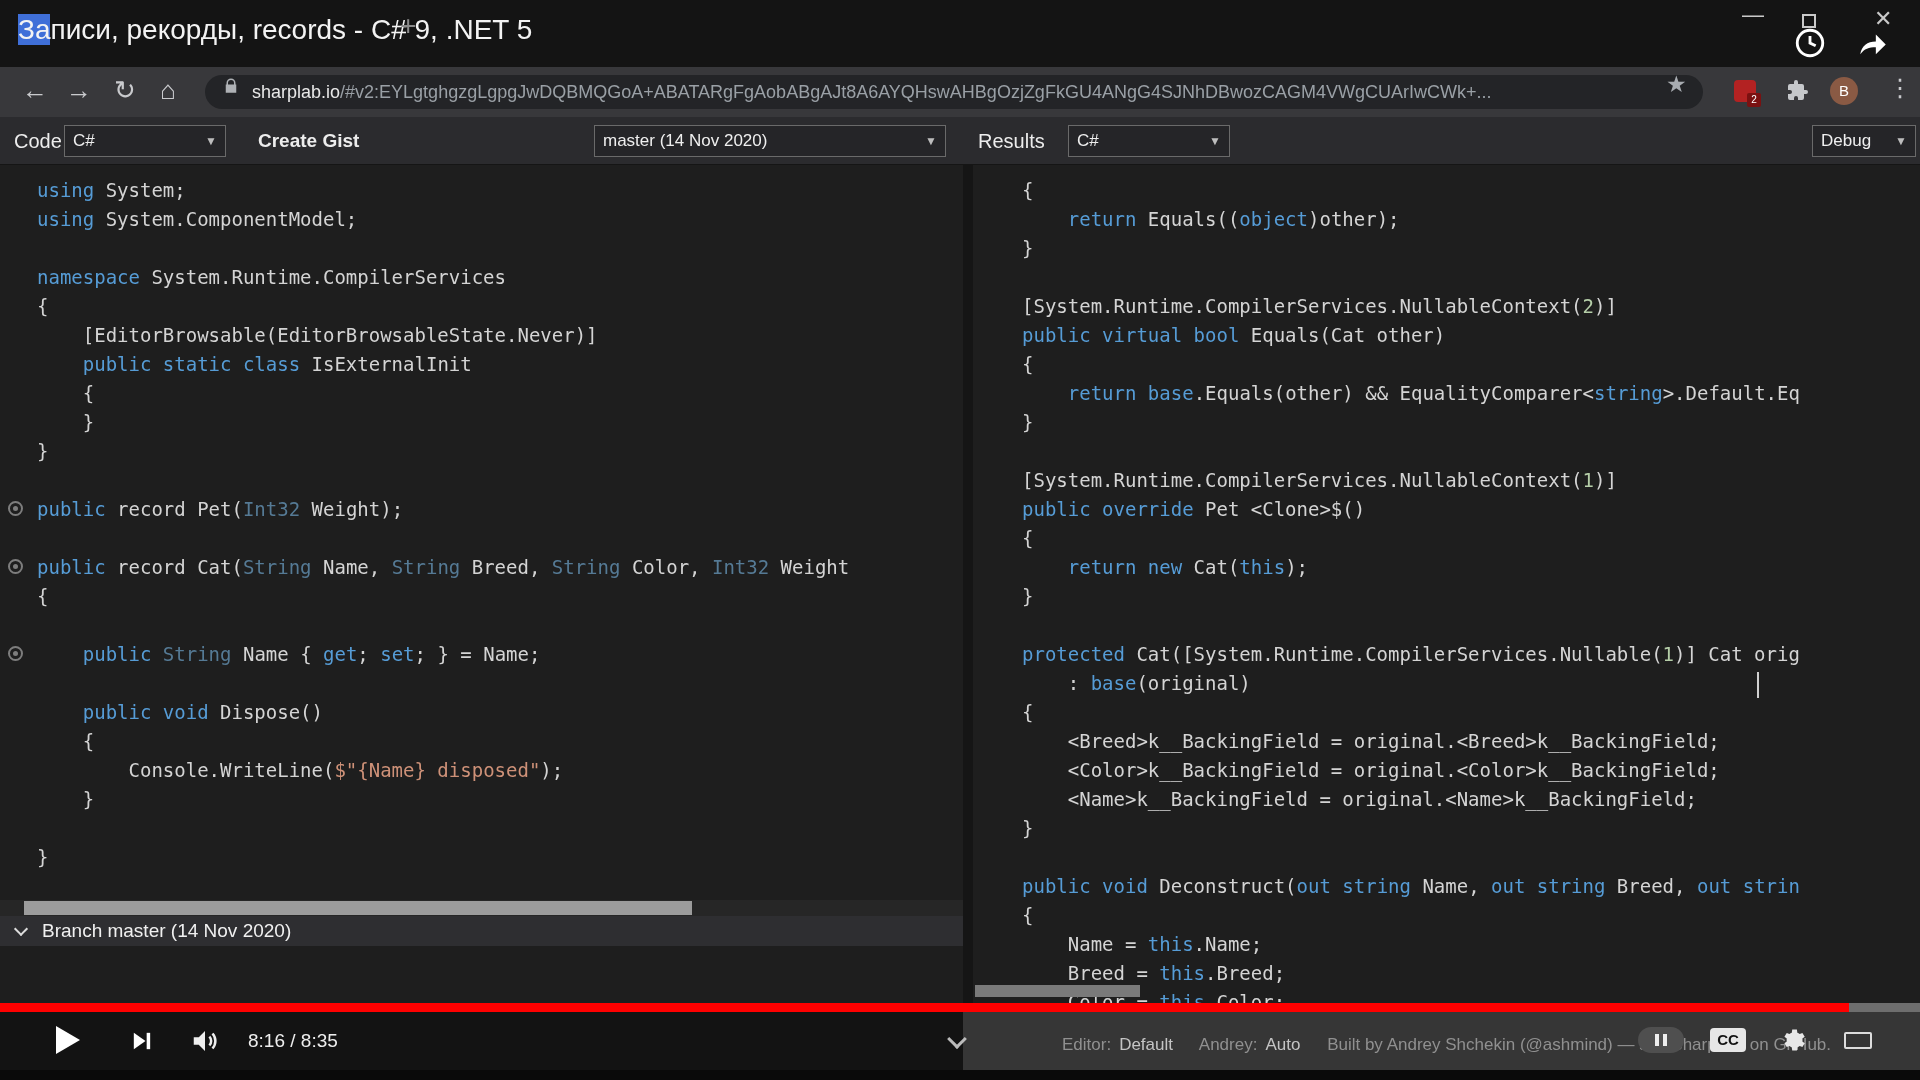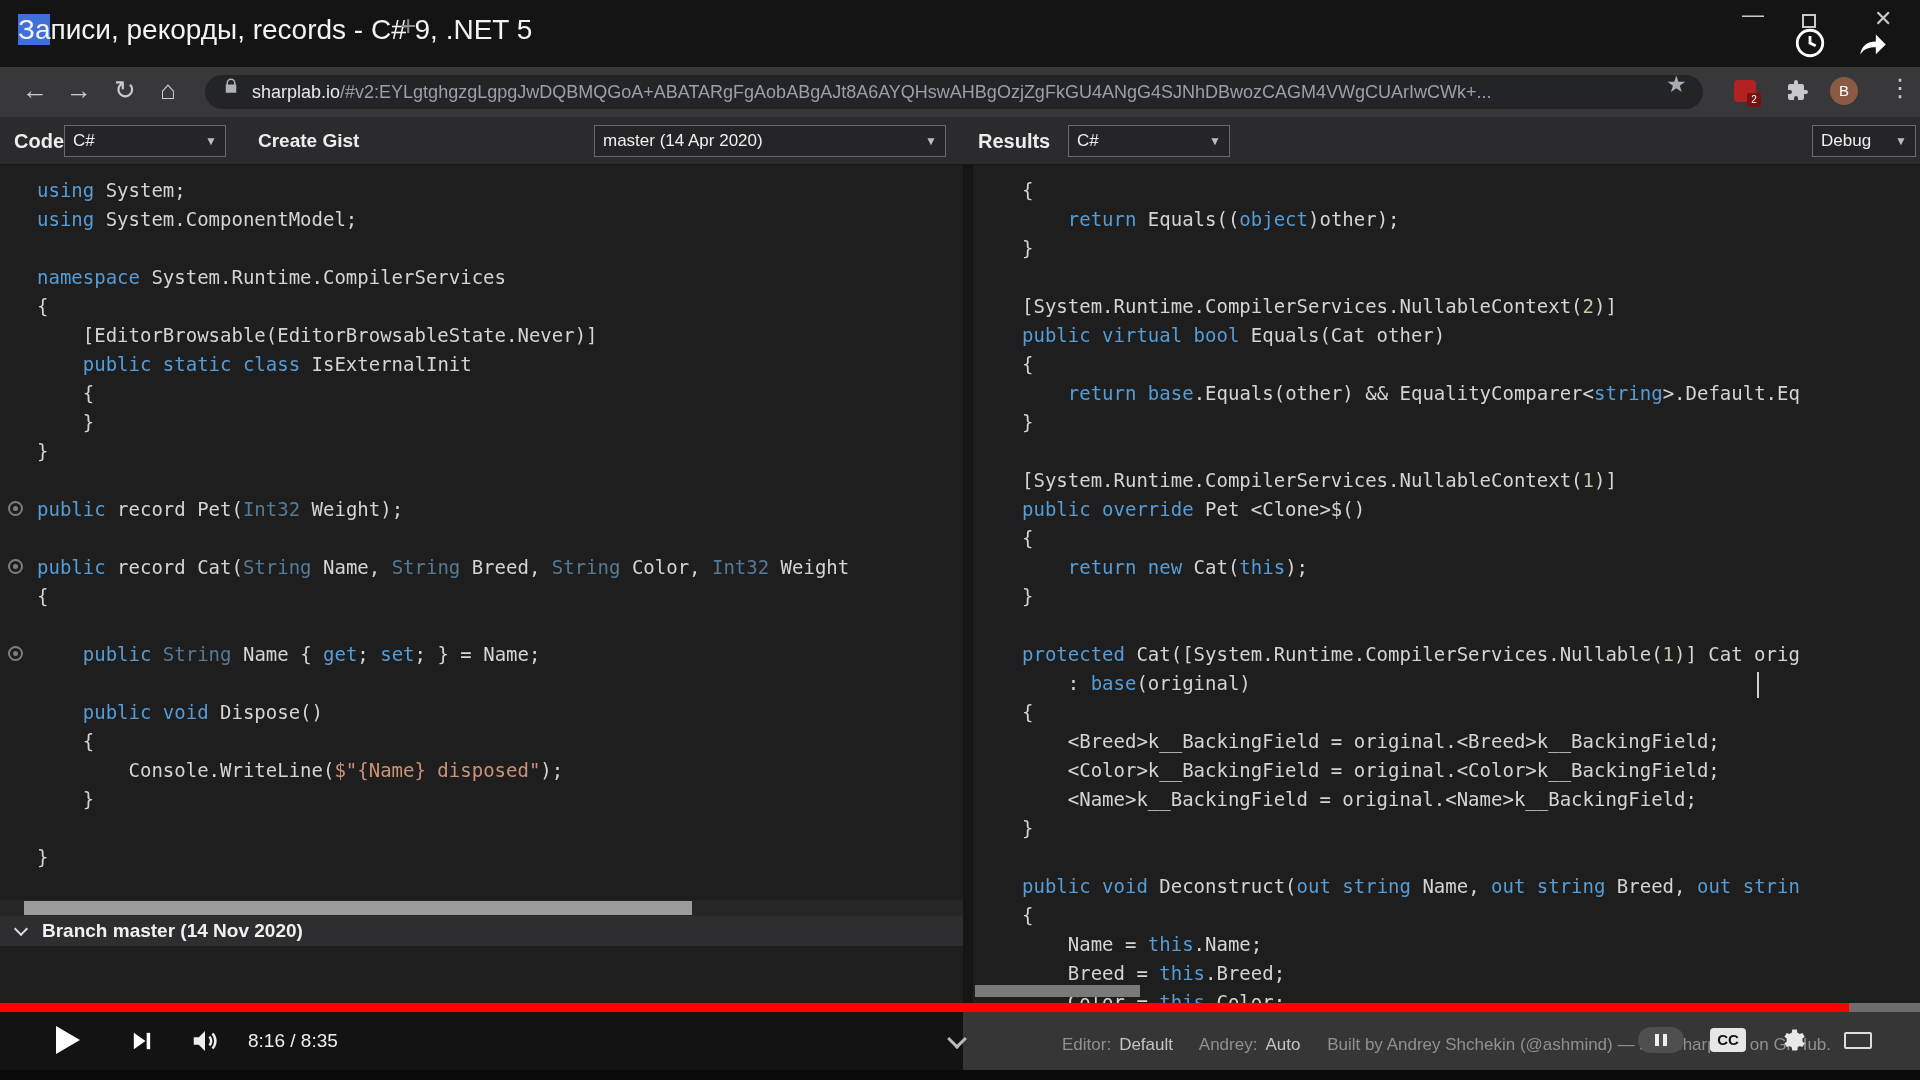--- a/index.html
+++ b/index.html
@@ -25,21 +25,21 @@
   .url-domain { color:#e8e8e8; }
   .url-path { color:#9aa0a6; }
   .star { position:absolute; left:1666px; top:71px; font-size:23px; color:#a8acb1; z-index:26; }
   .ext-red { position:absolute; left:1734px; top:80px; width:22px; height:22px; border-radius:4px; background:#b32222; z-index:26; }
   .ext-badge { position:absolute; right:-5px; bottom:-5px; min-width:14px; height:14px; background:#7a1111; color:#fff; font-size:10px; line-height:14px; text-align:center; border-radius:2px; padding:0 2px; }
   .avatar { position:absolute; left:1830px; top:77px; width:28px; height:28px; border-radius:50%; background:#8a5a44; color:#fff; font-size:15px; line-height:28px; text-align:center; z-index:26; }
   .dots { position:absolute; left:1888px; top:74px; font-size:24px; color:#c9cacd; z-index:26; }
 
   
   .sl-toolbar { position:absolute; left:0; top:117px; width:1920px; height:48px; background:#2b2b2e; border-bottom:1px solid #151515; z-index:5; }
-  .tb-label { position:absolute; top:13px; font-size:20px; font-weight:bold; color:#ededed; }
+  .tb-label { position:absolute; top:13px; font-size:20px; font-weight:normal; color:#ededed; }
   .select { position:absolute; top:8px; height:32px; border:1px solid #6a6a6a; background:#252528; color:#efefef; font-size:17px; display:flex; align-items:center; justify-content:space-between; padding:0 8px; }
   .select .arrow { color:#bdbdbd; font-size:12px; margin-left:10px; }
   .btn-text { position:absolute; top:13px; font-size:19px; font-weight:bold; color:#ededed; }
 
   
   .pane { position:absolute; top:165px; height:838px; background:#1e1e1e; overflow:hidden; }
   .pane-left { left:0; width:963px; }
   .pane-divider { position:absolute; left:963px; top:165px; width:10px; height:838px; background:#151515; }
   .pane-right { left:973px; width:947px; }
   .code { position:absolute; top:11px; font-family:"DejaVu Sans Mono", monospace; font-size:19px; line-height:29px; white-space:pre; }
@@ -49,21 +49,21 @@
   .tok-p { color:#d4d4d4; }
   .tok-d { color:#557a95; }
   .tok-s { color:#ce9178; }
   .tok-n { color:#b5cea8; }
 
   .gutter-icon { position:absolute; left:8px; width:15px; height:15px; border:2px solid #7d7d7d; border-radius:50%; }
   .gutter-icon::after { content:""; position:absolute; left:3px; top:3px; width:5px; height:5px; background:#7d7d7d; border-radius:50%; }
 
   .hscroll-left { position:absolute; left:0; top:735px; width:963px; height:16px; background:#262626; }
   .hscroll-left .thumb { position:absolute; left:24px; top:1px; width:668px; height:14px; background:#9c9c9c; }
-  .branch-header { position:absolute; left:0; top:751px; width:963px; height:30px; background:#2e2e31; color:#f0f0f0; font-weight:bold; font-size:19px; line-height:30px; }
+  .branch-header { position:absolute; left:0; top:751px; width:963px; height:30px; background:#2e2e31; color:#f0f0f0; font-weight:normal; font-size:19px; line-height:30px; }
   .branch-header .chev { position:absolute; left:16px; top:8px; width:10px; height:10px; border-right:2px solid #ddd; border-bottom:2px solid #ddd; transform:rotate(45deg); }
   .branch-header .txt { position:absolute; left:42px; }
   .commit-area { position:absolute; left:0; top:781px; width:963px; height:57px; background:#232325; color:#cfcfcf; font-size:19px; }
   .commit-l1 { position:absolute; left:14px; top:25px; white-space:nowrap; }
   .commit-l2 { position:absolute; left:14px; top:49px; white-space:nowrap; }
   .sha-link { color:#6cb8ff; }
 
   .hscroll-right-thumb { position:absolute; left:2px; top:820px; width:165px; height:12px; background:#7a7a7a; }
   .text-cursor { position:absolute; left:784px; top:507px; width:2px; height:26px; background:#d0d0d0; }
 
@@ -130,21 +130,21 @@
   <div class="dots">⋮</div>
 
   <div class="sl-toolbar">
     <div class="tb-label" style="left:14px">Code</div>
     <div class="select" style="left:64px;width:162px">
         <span>C#</span>
         <span class="arrow">▼</span>
       </div>
     <div class="btn-text" style="left:258px">Create Gist</div>
     <div class="select" style="left:594px;width:352px">
-        <span>master (14 Apr 2020)</span>
+        <span>master (14 Nov 2020)</span>
         <span class="arrow">▼</span>
       </div>
     <div class="tb-label" style="left:978px">Results</div>
     <div class="select" style="left:1068px;width:162px">
         <span>C#</span>
         <span class="arrow">▼</span>
       </div>
     <div class="select" style="left:1812px;width:104px">
         <span>Debug</span>
         <span class="arrow">▼</span>

